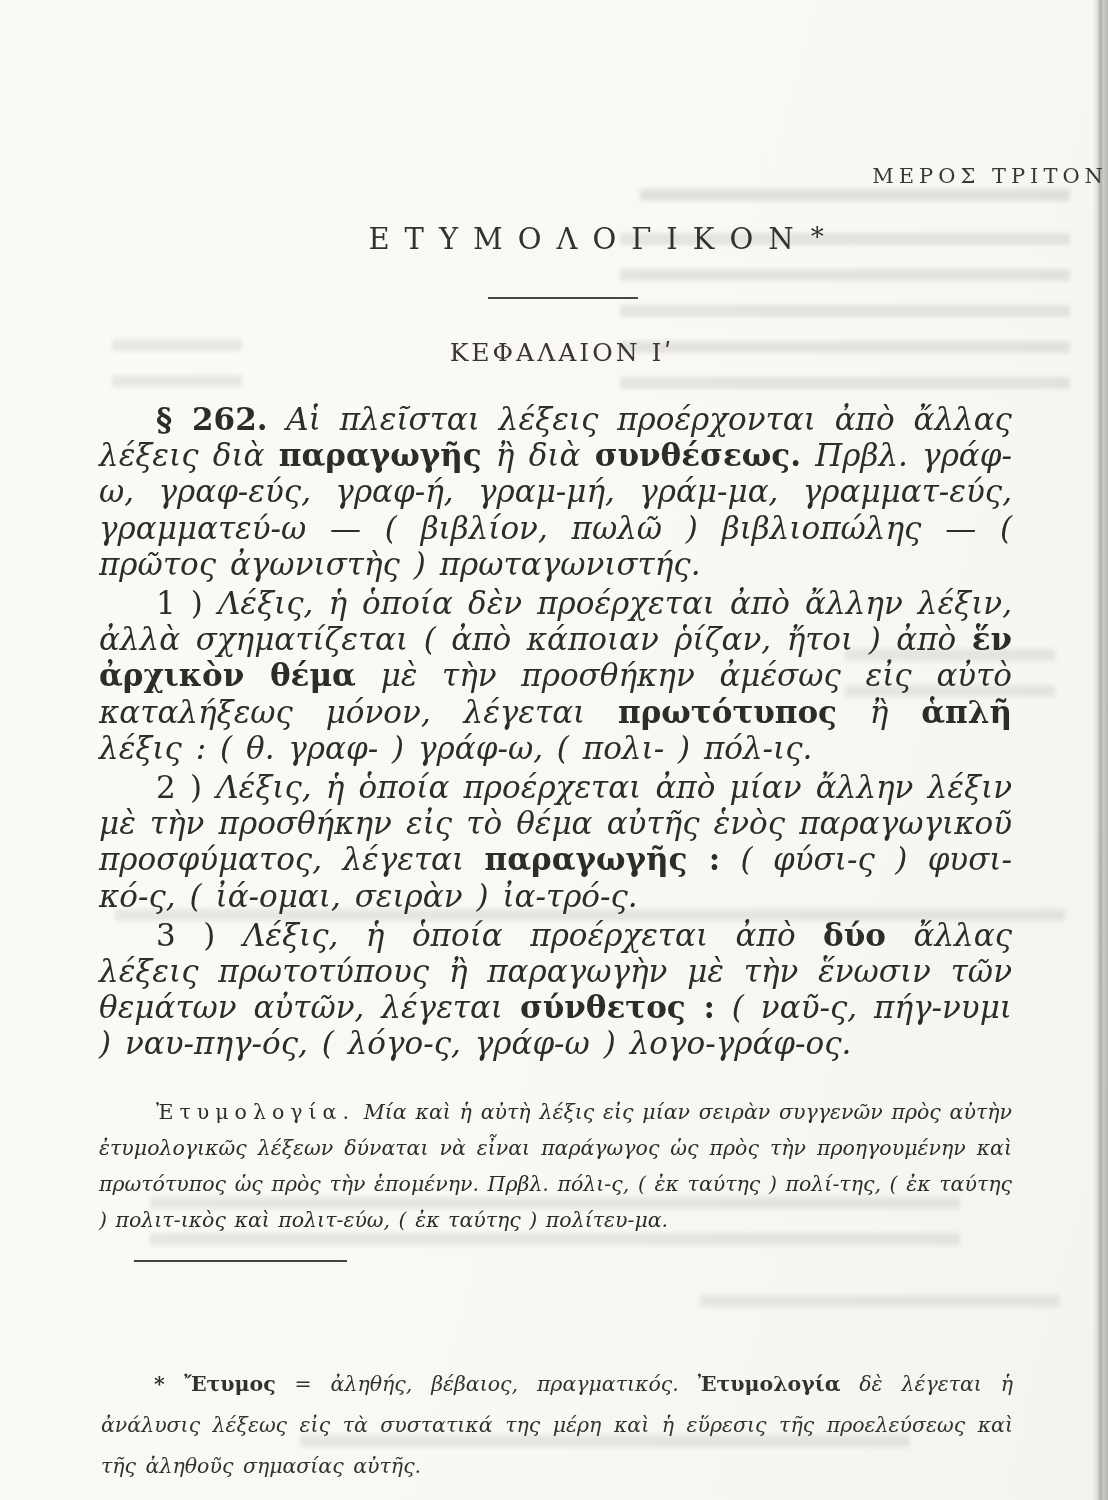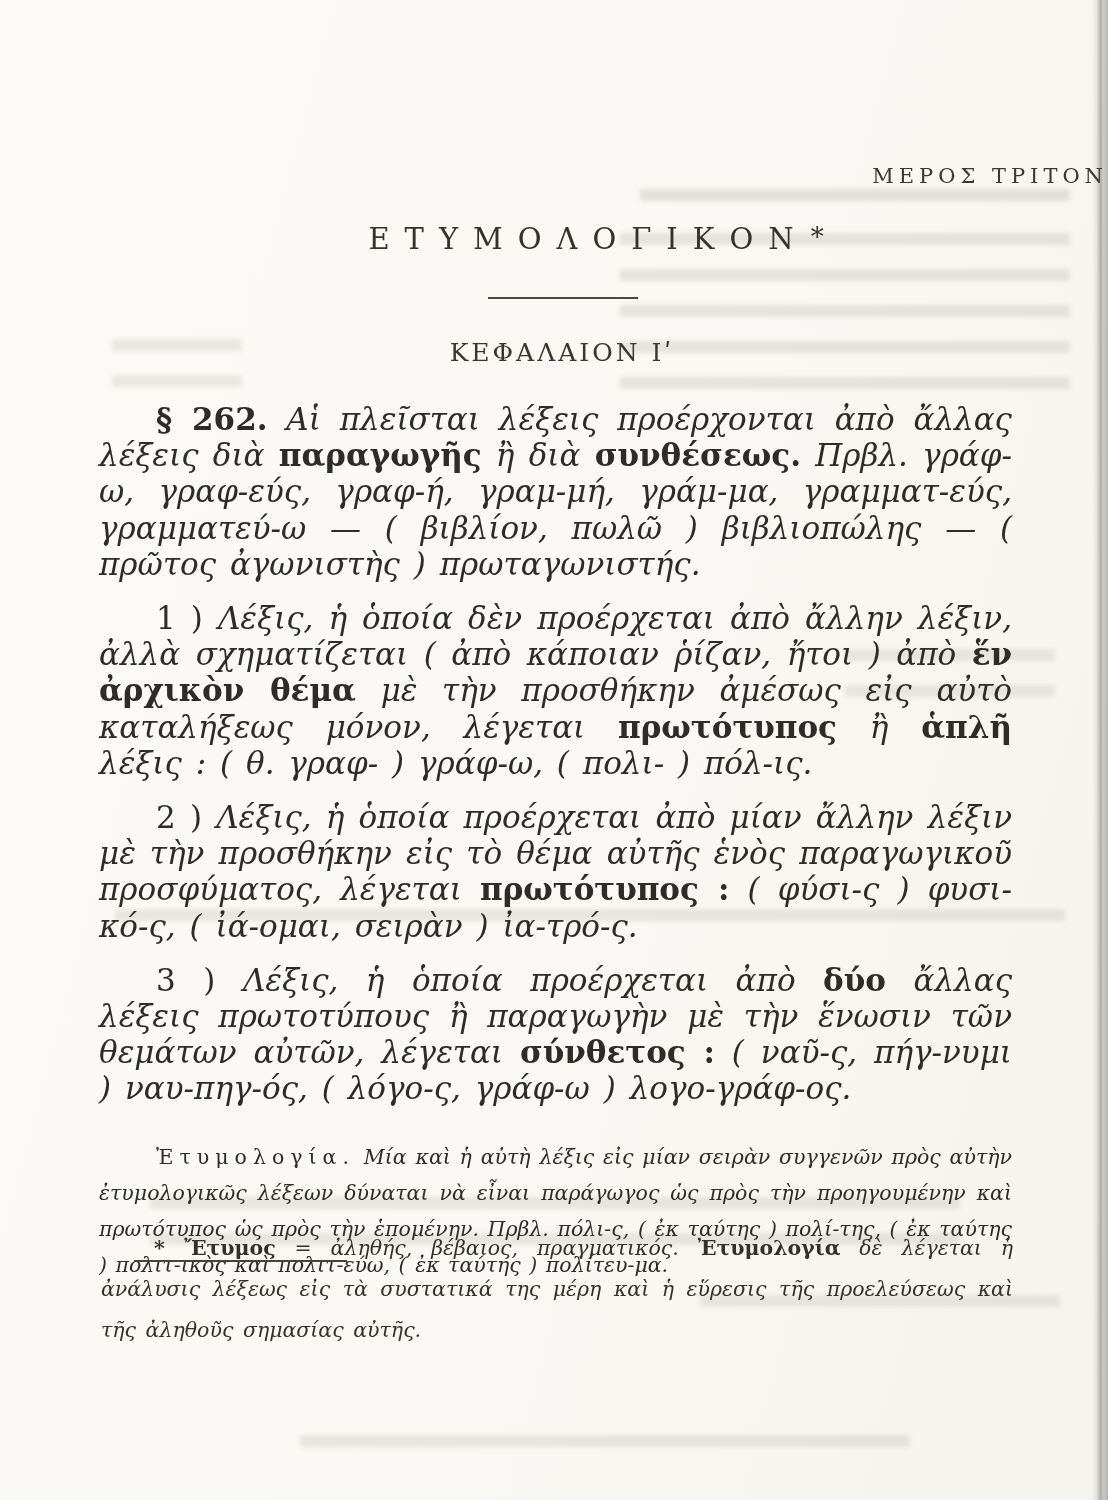--- a/index.html
+++ b/index.html
@@ -51,41 +51,41 @@
   .text-block p {
     margin: 0;
     font-style: italic;
     font-size: 31px;
     line-height: 36.2px;
     text-align: justify;
     text-indent: 57px;
     word-spacing: 4px;
     color: #2e2c28;
   }
-  .text-block p.item { margin-top: 18px; }
+  .text-block p.item { margin-top: 3px; }
   .text-block p.note {
     margin-top: 32px;
     font-size: 20.5px;
     line-height: 36px;
     word-spacing: 2px;
   }
   .text-block p.s263 { margin-top: 4px; }
 
   span.b { font-weight: bold; font-style: normal; }
   span.u { font-style: normal; }
   span.sp { font-style: normal; letter-spacing: 6px; font-weight: 500; }
 
   
   .footnote-rule {
     position: absolute; top: 1260px; left: 134px;
     width: 213px; height: 2px;
     background: #45433d;
   }
   .footnote {
-    position: absolute; top: 1228px; left: 101px; width: 912px;
+    position: absolute; top: 1364px; left: 101px; width: 912px;
     margin: 0;
     font-style: italic;
     font-size: 20.5px;
     line-height: 41px;
     text-align: justify;
     text-indent: 53px;
     word-spacing: 3px;
     color: #33312c;
   }
 
@@ -142,21 +142,21 @@
     <span>ΕΤΥΜΟΛΟΓΙΚΟΝ</span><span class="title-asterisk">*</span>
   </div>
 
   <div class="title-rule"></div>
 
   <div class="chapter">ΚΕΦΑΛΑΙΟΝ Ιʹ</div>
 
   <main class="text-block">
     <p class="s262"><span class="b">§ 262.</span><span> Αἱ πλεῖσται λέξεις προέρχονται ἀπὸ ἄλλας λέξεις διὰ </span><span class="b">παραγωγῆς</span><span> ἢ διὰ </span><span class="b">συνθέσεως.</span><span> Πρβλ. γράφ-ω, γραφ-εύς, γραφ-ή, γραμ-μή, γράμ-μα, γραμματ-εύς, γραμματεύ-ω — ( βιβλίον, πωλῶ ) βιβλιοπώλης — ( πρῶτος ἀγωνιστὴς ) πρωταγωνιστής.</span></p>
     <p class="item"><span class="u">1 ) </span><span>Λέξις, ἡ ὁποία δὲν προέρχεται ἀπὸ ἄλλην λέξιν, ἀλλὰ σχηματίζεται ( ἀπὸ κάποιαν ῥίζαν, ἤτοι ) ἀπὸ </span><span class="b">ἕν ἀρχικὸν θέμα</span><span> μὲ τὴν προσθήκην ἀμέσως εἰς αὐτὸ καταλήξεως μόνον, λέγεται </span><span class="b">πρωτότυπος</span><span> ἢ </span><span class="b">ἁπλῆ</span><span> λέξις : ( θ. γραφ- ) γράφ-ω, ( πολι- ) πόλ-ις.</span></p>
-    <p class="item"><span class="u">2 ) </span><span>Λέξις, ἡ ὁποία προέρχεται ἀπὸ μίαν ἄλλην λέξιν μὲ τὴν προσθήκην εἰς τὸ θέμα αὐτῆς ἑνὸς παραγωγικοῦ προσφύματος, λέγεται </span><span class="b">πρωτότυπος :</span><span> ( φύσι-ς ) φυσι-κό-ς, ( ἰά-ομαι, σειρὰν ) ἰα-τρό-ς.</span></p>
+    <p class="item"><span class="u">2 ) </span><span>Λέξις, ἡ ὁποία προέρχεται ἀπὸ μίαν ἄλλην λέξιν μὲ τὴν προσθήκην εἰς τὸ θέμα αὐτῆς ἑνὸς παραγωγικοῦ προσφύματος, λέγεται </span><span class="b">παραγωγῆς :</span><span> ( φύσι-ς ) φυσι-κό-ς, ( ἰά-ομαι, σειρὰν ) ἰα-τρό-ς.</span></p>
     <p class="item"><span class="u">3 ) </span><span>Λέξις, ἡ ὁποία προέρχεται ἀπὸ </span><span class="b">δύο</span><span> ἄλλας λέξεις πρωτοτύπους ἢ παραγωγὴν μὲ τὴν ἕνωσιν τῶν θεμάτων αὐτῶν, λέγεται </span><span class="b">σύνθετος :</span><span> ( ναῦ-ς, πήγ-νυμι ) ναυ-πηγ-ός, ( λόγο-ς, γράφ-ω ) λογο-γράφ-ος.</span></p>
     <p class="note"><span class="sp">Ἐτυμολογία.</span><span> Μία καὶ ἡ αὐτὴ λέξις εἰς μίαν σειρὰν συγγενῶν πρὸς αὐτὴν ἐτυμολογικῶς λέξεων δύναται νὰ εἶναι παράγωγος ὡς πρὸς τὴν προηγουμένην καὶ πρωτότυπος ὡς πρὸς τὴν ἑπομένην. Πρβλ. πόλι-ς, ( ἐκ ταύτης ) πολί-της, ( ἐκ ταύτης ) πολιτ-ικὸς καὶ πολιτ-εύω, ( ἐκ ταύτης ) πολίτευ-μα.</span></p>
   </main>
 
   <div class="footnote-rule"></div>
   <p class="footnote"><span class="b">* Ἔτυμος</span><span> = ἀληθής, βέβαιος, πραγματικός. </span><span class="b">Ἐτυμολογία</span><span> δὲ λέγεται ἡ ἀνάλυσις λέξεως εἰς τὰ συστατικά της μέρη καὶ ἡ εὕρεσις τῆς προελεύσεως καὶ τῆς ἀληθοῦς σημασίας αὐτῆς.</span></p>
 
   <div class="page-edge"></div>
 </div>
 

